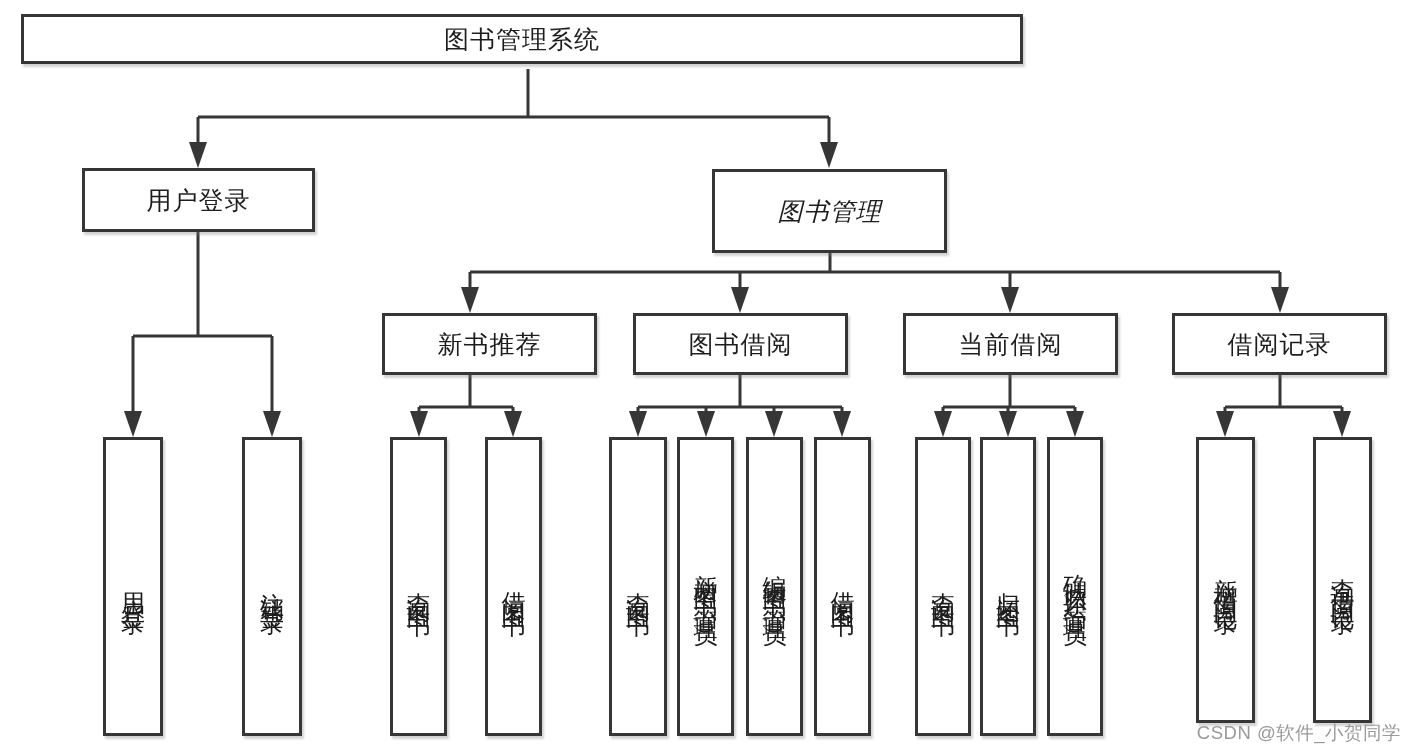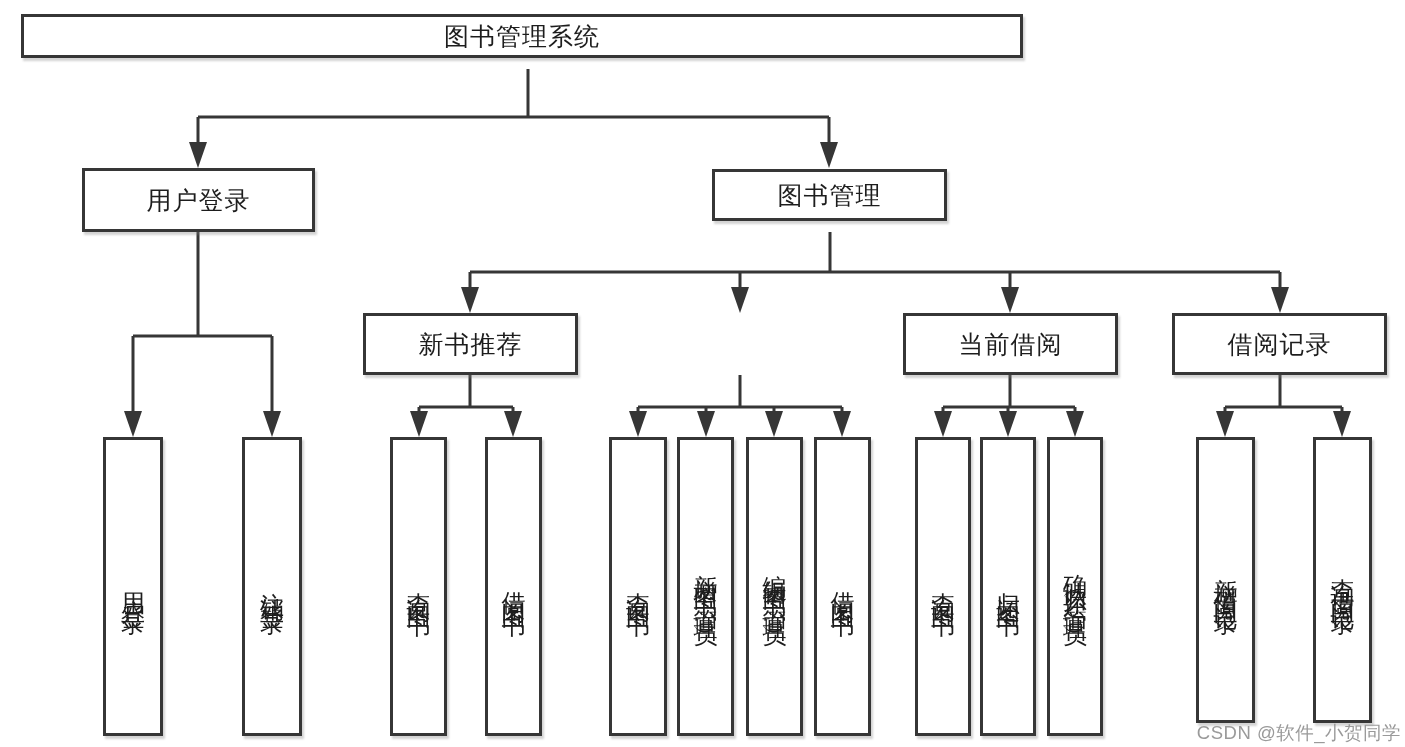--- a/index.html
+++ b/index.html
@@ -79,26 +79,27 @@
       <polygon points="765,411 783,411 774,437"></polygon>
       <polygon points="833,411 851,411 842,437"></polygon>
       <polygon points="934,411 952,411 943,437"></polygon>
       <polygon points="999,411 1017,411 1008,437"></polygon>
       <polygon points="1066,411 1084,411 1075,437"></polygon>
       <polygon points="1216,411 1234,411 1225,437"></polygon>
       <polygon points="1333,411 1351,411 1342,437"></polygon>
     </g>
   </svg>
 
-  <div class="node hnode" style="left:21px; top:14px; width:1002px; height:44px;">图书管理系统</div>
+  <div class="node hnode" style="left:21px; top:14px; width:1002px; height:50px;">图书管理系统</div>
 
   <div class="node hnode" style="left:82px; top:168px; width:233px; height:64px;">用户登录</div>
-  <div class="node hnode" style="left:712px; top:169px; width:235px; height:52px;">图书管理</div>
+  <div class="node hnode" style="left:712px; top:169px; width:235px; height:84px;font-style:italic;">图书管理</div>
 
-  <div class="node hnode" style="left:363px; top:313px; width:215px; height:62px;">新书推荐</div>
+  <div class="node hnode" style="left:382px; top:313px; width:215px; height:62px;">新书推荐</div>
+  <div class="node hnode" style="left:633px; top:313px; width:215px; height:62px;">图书借阅</div>
   <div class="node hnode" style="left:1172px; top:313px; width:215px; height:62px;">借阅记录</div>
   <div class="node hnode" style="left:903px; top:313px; width:215px; height:62px;">当前借阅</div>
 
   <div class="node vnode" style="left:103px; top:437px; width:60px; height:299px;">
     <span class="vtext">用户登录</span>
   </div>
   <div class="node vnode" style="left:242px; top:437px; width:60px; height:299px;">
     <span class="vtext">注销登录</span>
   </div>
 

